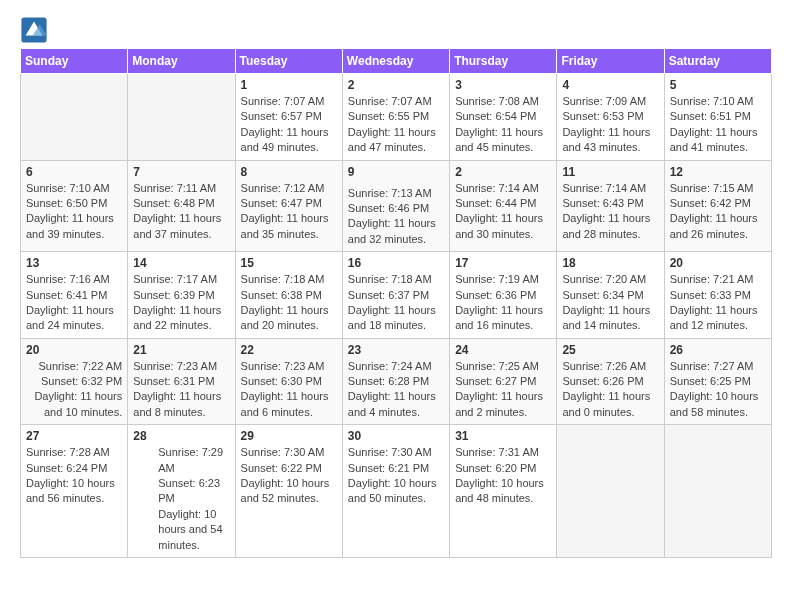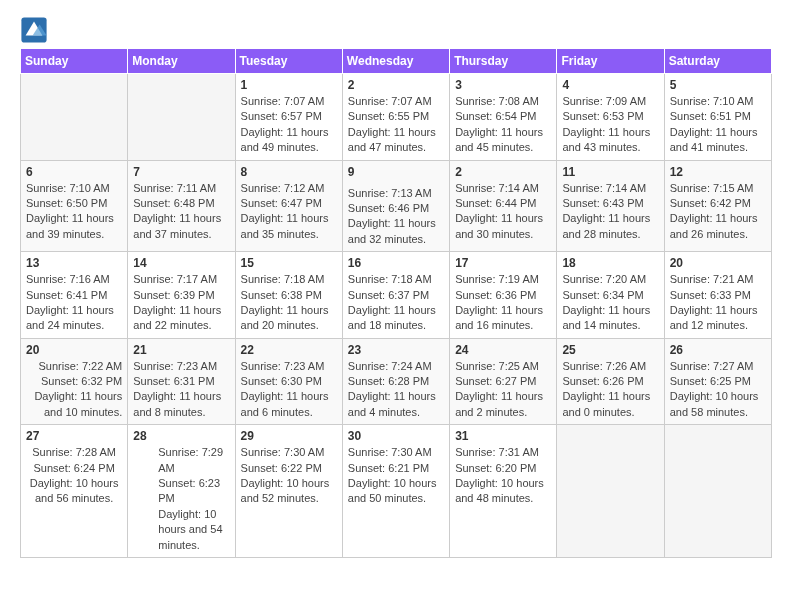--- a/index.html
+++ b/index.html
@@ -291,21 +291,21 @@
           <td>
             <span class="day-number">26</span>
             <div class="day-info" style="white-space: pre-line;">Sunrise: 7:27 AM
 Sunset: 6:25 PM
 Daylight: 10 hours and 58 minutes.</div>
           </td>
         </tr>
         <tr>
           <td>
             <span class="day-number">27</span>
-            <div class="day-info" style="white-space: pre-line; text-align: center;">Sunrise: 7:28 AM
+            <div class="day-info" style="white-space: pre-line;">Sunrise: 7:28 AM
 Sunset: 6:24 PM
 Daylight: 10 hours and 56 minutes.</div>
           </td>
           <td>
             <span class="day-number">28</span>
             <div class="day-info" style="white-space: pre-line; margin-left: 25px;">Sunrise: 7:29 AM
 Sunset: 6:23 PM
 Daylight: 10 hours and 54 minutes.</div>
           </td>
           <td>

